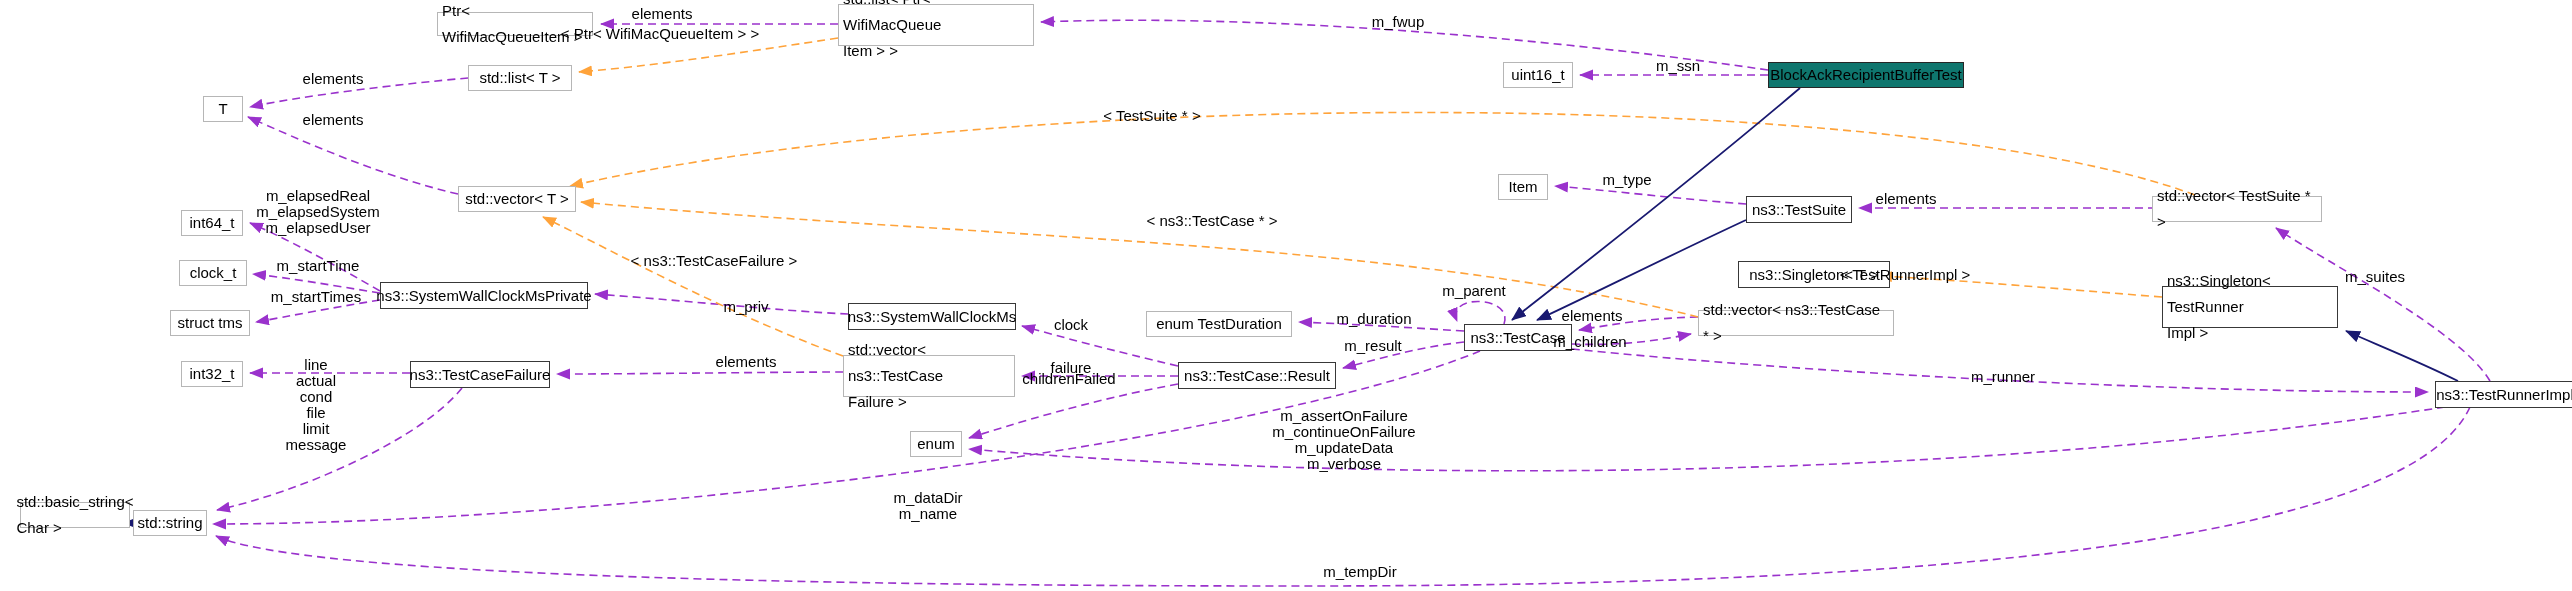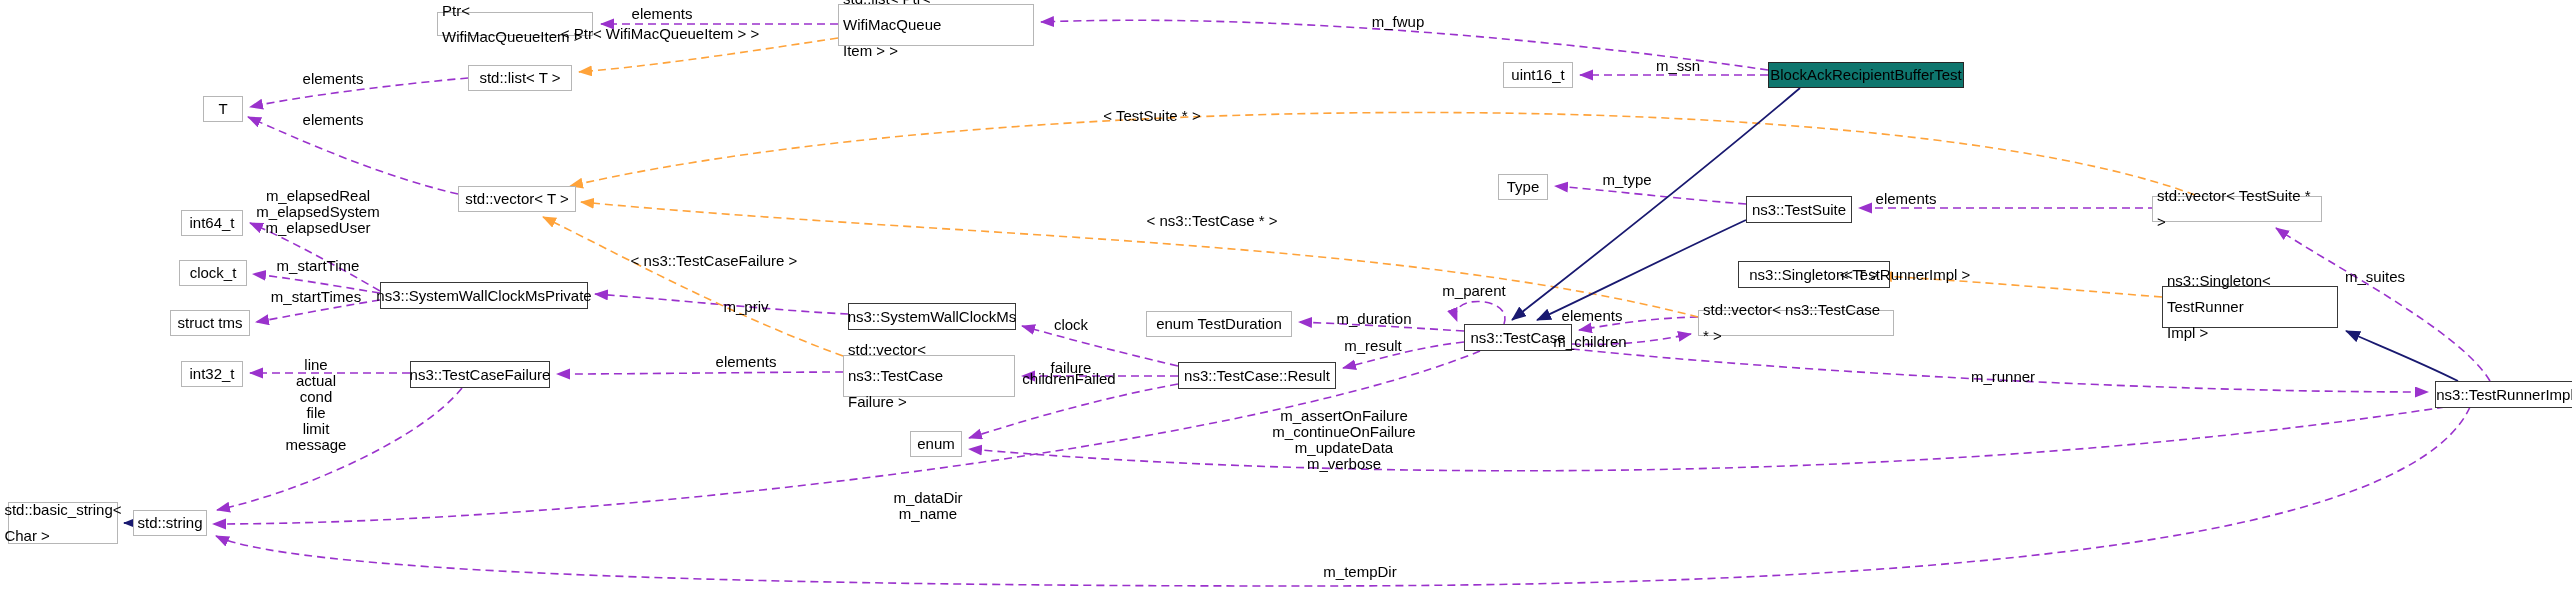--- a/index.html
+++ b/index.html
@@ -89,31 +89,31 @@
   <div class="node" style="left:170px;top:310px;width:80px;height:26px">struct tms</div>
   <div class="node doc" style="left:380px;top:282px;width:208px;height:27px">ns3::SystemWallClockMsPrivate</div>
   <div class="node doc" style="left:848px;top:303px;width:168px;height:27px">ns3::SystemWallClockMs</div>
   <div class="node" style="left:843px;top:355px;width:172px;height:42px">std::vector&lt; ns3::TestCase
 Failure &gt;</div>
   <div class="node" style="left:181px;top:361px;width:62px;height:26px">int32_t</div>
   <div class="node doc" style="left:410px;top:361px;width:140px;height:27px">ns3::TestCaseFailure</div>
   <div class="node" style="left:1146px;top:311px;width:146px;height:26px">enum TestDuration</div>
   <div class="node doc" style="left:1178px;top:362px;width:158px;height:27px">ns3::TestCase::Result</div>
   <div class="node doc" style="left:1464px;top:324px;width:108px;height:27px">ns3::TestCase</div>
-  <div class="node" style="left:1498px;top:174px;width:50px;height:26px">Type</div>
+  <div class="node" style="left:1498px;top:174px;width:50px;height:26px">Item</div>
   <div class="node doc" style="left:1746px;top:196px;width:106px;height:27px">ns3::TestSuite</div>
   <div class="node doc" style="left:1738px;top:261px;width:152px;height:27px">ns3::Singleton&lt; T &gt;</div>
   <div class="node" style="left:2152px;top:196px;width:170px;height:26px">std::vector&lt; TestSuite * &gt;</div>
   <div class="node doc" style="left:2162px;top:286px;width:176px;height:42px">ns3::Singleton&lt; TestRunner
 Impl &gt;</div>
   <div class="node" style="left:1698px;top:310px;width:196px;height:26px">std::vector&lt; ns3::TestCase * &gt;</div>
   <div class="node doc" style="left:2435px;top:381px;width:140px;height:27px">ns3::TestRunnerImpl</div>
   <div class="node" style="left:910px;top:431px;width:52px;height:26px">enum</div>
   <div class="node" style="left:133px;top:510px;width:74px;height:26px">std::string</div>
-  <div class="node" style="left:8px;top:502px;width:110px;height:42px">std::basic_string&lt;
+  <div class="node" style="left:20px;top:502px;width:110px;height:26px">std::basic_string&lt;
 Char &gt;</div>
 
   <div class="elabel" style="left:662px;top:6px">elements</div>
   <div class="elabel" style="left:660px;top:26px">&lt; Ptr&lt; WifiMacQueueItem &gt; &gt;</div>
   <div class="elabel" style="left:1398px;top:14px">m_fwup</div>
   <div class="elabel" style="left:1678px;top:58px">m_ssn</div>
   <div class="elabel" style="left:333px;top:71px">elements</div>
   <div class="elabel" style="left:333px;top:112px">elements</div>
   <div class="elabel" style="left:1152px;top:108px">&lt; TestSuite * &gt;</div>
   <div class="elabel" style="left:1627px;top:172px">m_type</div>

